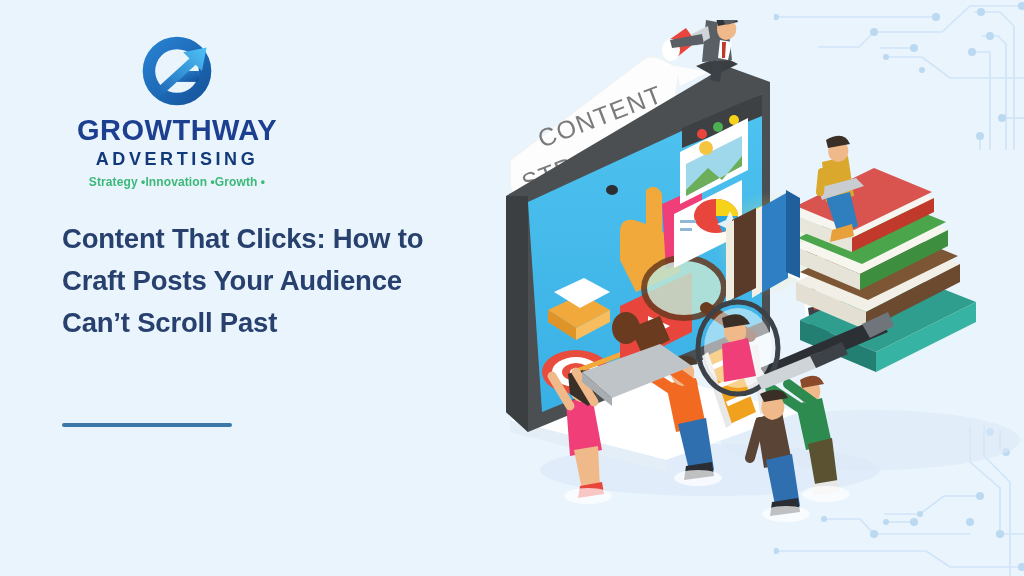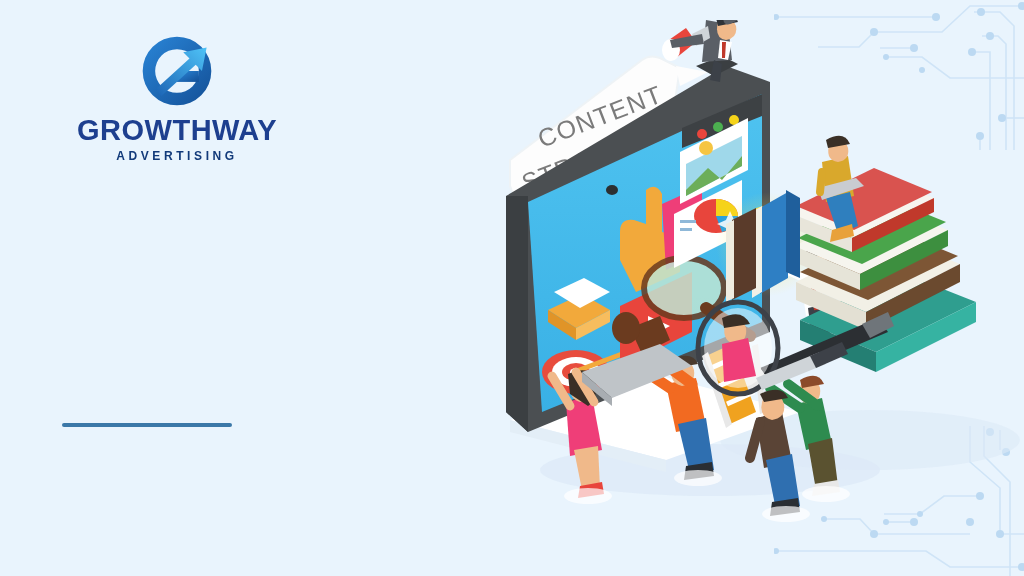--- a/index.html
+++ b/index.html
@@ -21,21 +21,21 @@
   .left-col {
     position:absolute; left:0; top:0; width:470px; height:576px;
   }
   .logo-block { position:absolute; left:62px; top:32px; width:230px; text-align:center; }
   .logo-mark { width:78px; height:78px; margin:0 auto 6px; display:block; }
   .brand-name {
     font-size:29px; font-weight:bold; letter-spacing:0.5px;
     color:#1d3f8f; line-height:1; white-space:nowrap;
   }
   .brand-sub {
-    font-size:12px; font-weight:bold; letter-spacing:3.6px;
+    font-size:18px; font-weight:bold; letter-spacing:3.6px;
     color:#123a7a; margin-top:4px; white-space:nowrap;
   }
   .brand-tag {
     font-size:12px; font-weight:bold; color:#3cb878;
     letter-spacing:0.1px; margin-top:5px; white-space:nowrap;
   }
 
   .headline {
     position:absolute; left:62px; top:218px; width:380px;
     font-size:27.5px; font-weight:bold; line-height:1.52;
@@ -122,22 +122,24 @@
             <stop offset="100%" stop-color="#4fc3f7"></stop>
           </linearGradient>
         </defs>
         <path d="M50 6 A44 44 0 1 0 50 94 A44 44 0 0 0 50 6 Z
                  M50 22 A28 28 0 1 1 50 78 A28 28 0 0 1 50 22 Z" fill="url(#gcirc)"></path>
         <path d="M50 50 H78 V64 H50 Z" fill="url(#gcirc)"></path>
         <path d="M22 74 L66 34 L58 26 L88 20 L82 50 L74 42 L30 82 Z" fill="url(#garrow)"></path>
       </svg>
       <div class="brand-name">GROWTHWAY</div>
       <div class="brand-sub">ADVERTISING</div>
+      <div class="brand-tag">Strategy •Innovation •Growth •</div>
     </div>
 
+    <h1 class="headline">Content That Clicks: How to Craft Posts Your Audience Can’t Scroll Past</h1>
     <div class="divider"></div>
   </div>
 
   <svg class="illus" viewBox="0 0 554 520">
     <defs>
       <linearGradient id="scr" x1="0" y1="0" x2="0" y2="1">
         <stop offset="0%" stop-color="#4fc3f0"></stop>
           <stop offset="100%" stop-color="#39b0e5"></stop>
       </linearGradient>
       <radialGradient id="glow" cx="50%" cy="50%" r="50%">

